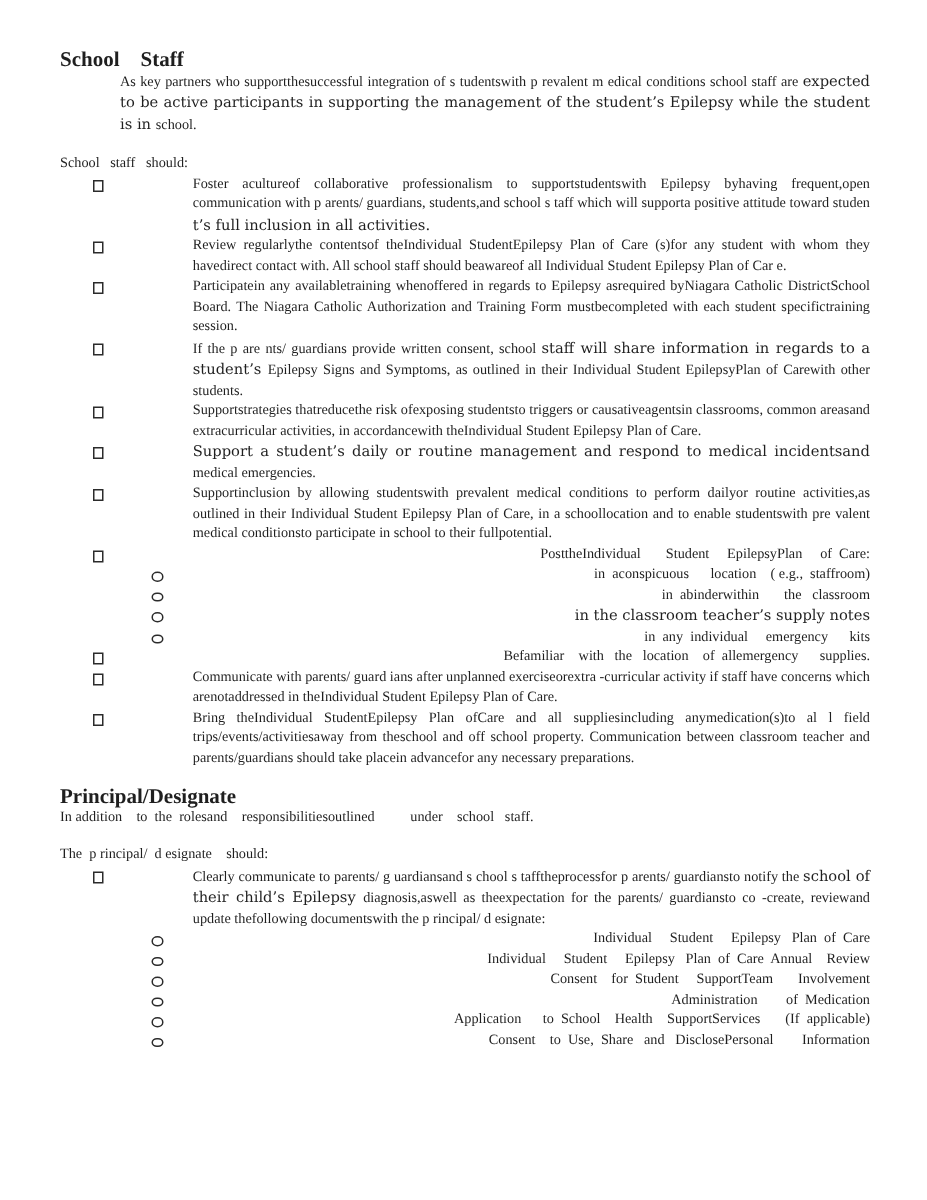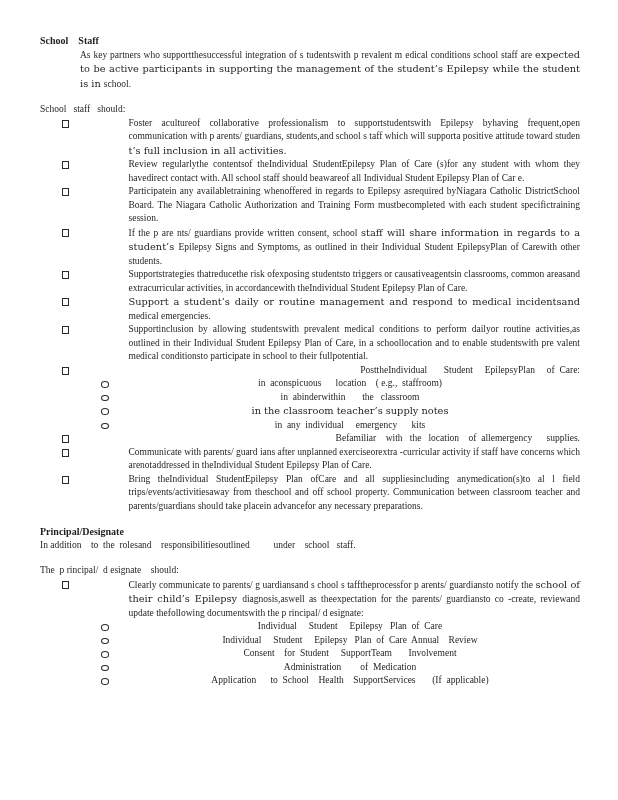--- a/index.html
+++ b/index.html
@@ -14,21 +14,21 @@
     padding: 34px 38px 0 40px;
     background: #ffffff;
     color: #1f1f1f;
     font-family: "Liberation Serif", serif;
     font-size: 9.5px;
     line-height: 13.5px;
     overflow: hidden;
   }
   .blk-heading {
     font-weight: bold;
-    font-size: 10px;
+    font-size: 14px;
     white-space: pre-wrap;
   }
   .blk-line {
     white-space: pre-wrap;
   }
   .blk-para {
     text-align: justify;
     margin-left: 40px;
   }
   .blk-gap {
@@ -53,21 +53,21 @@
     height: 6px;
     border: 1px solid #2b2b2b;
     margin: 3.4px 13px 0 22px;
   }
   .sub-row {
     display: flex;
     align-items: flex-start;
   }
   .sub-row .btext {
     flex: 1;
-    text-align: center;
+    text-align: right;
     white-space: pre-wrap;
   }
   .marker-circle {
     flex: none;
     width: 6px;
     height: 4.6px;
     border: 1px solid #2b2b2b;
     border-radius: 50%;
     margin: 4.4px 11px 0 61px;
   }
@@ -166,13 +166,17 @@
       <div class="btext"><span>Consent    for  Student     SupportTeam       Involvement</span></div>
     </div>
     <div class="sub-row">
       <span class="marker-circle"></span>
       <div class="btext"><span>Administration        of  Medication</span></div>
     </div>
     <div class="sub-row">
       <span class="marker-circle"></span>
       <div class="btext"><span>Application      to  School    Health    SupportServices       (If  applicable)</span></div>
     </div>
+    <div class="sub-row">
+      <span class="marker-circle"></span>
+      <div class="btext"><span>Consent    to  Use,  Share   and   DisclosePersonal        Information</span></div>
+    </div>
   </div>
 
 </body></html>

